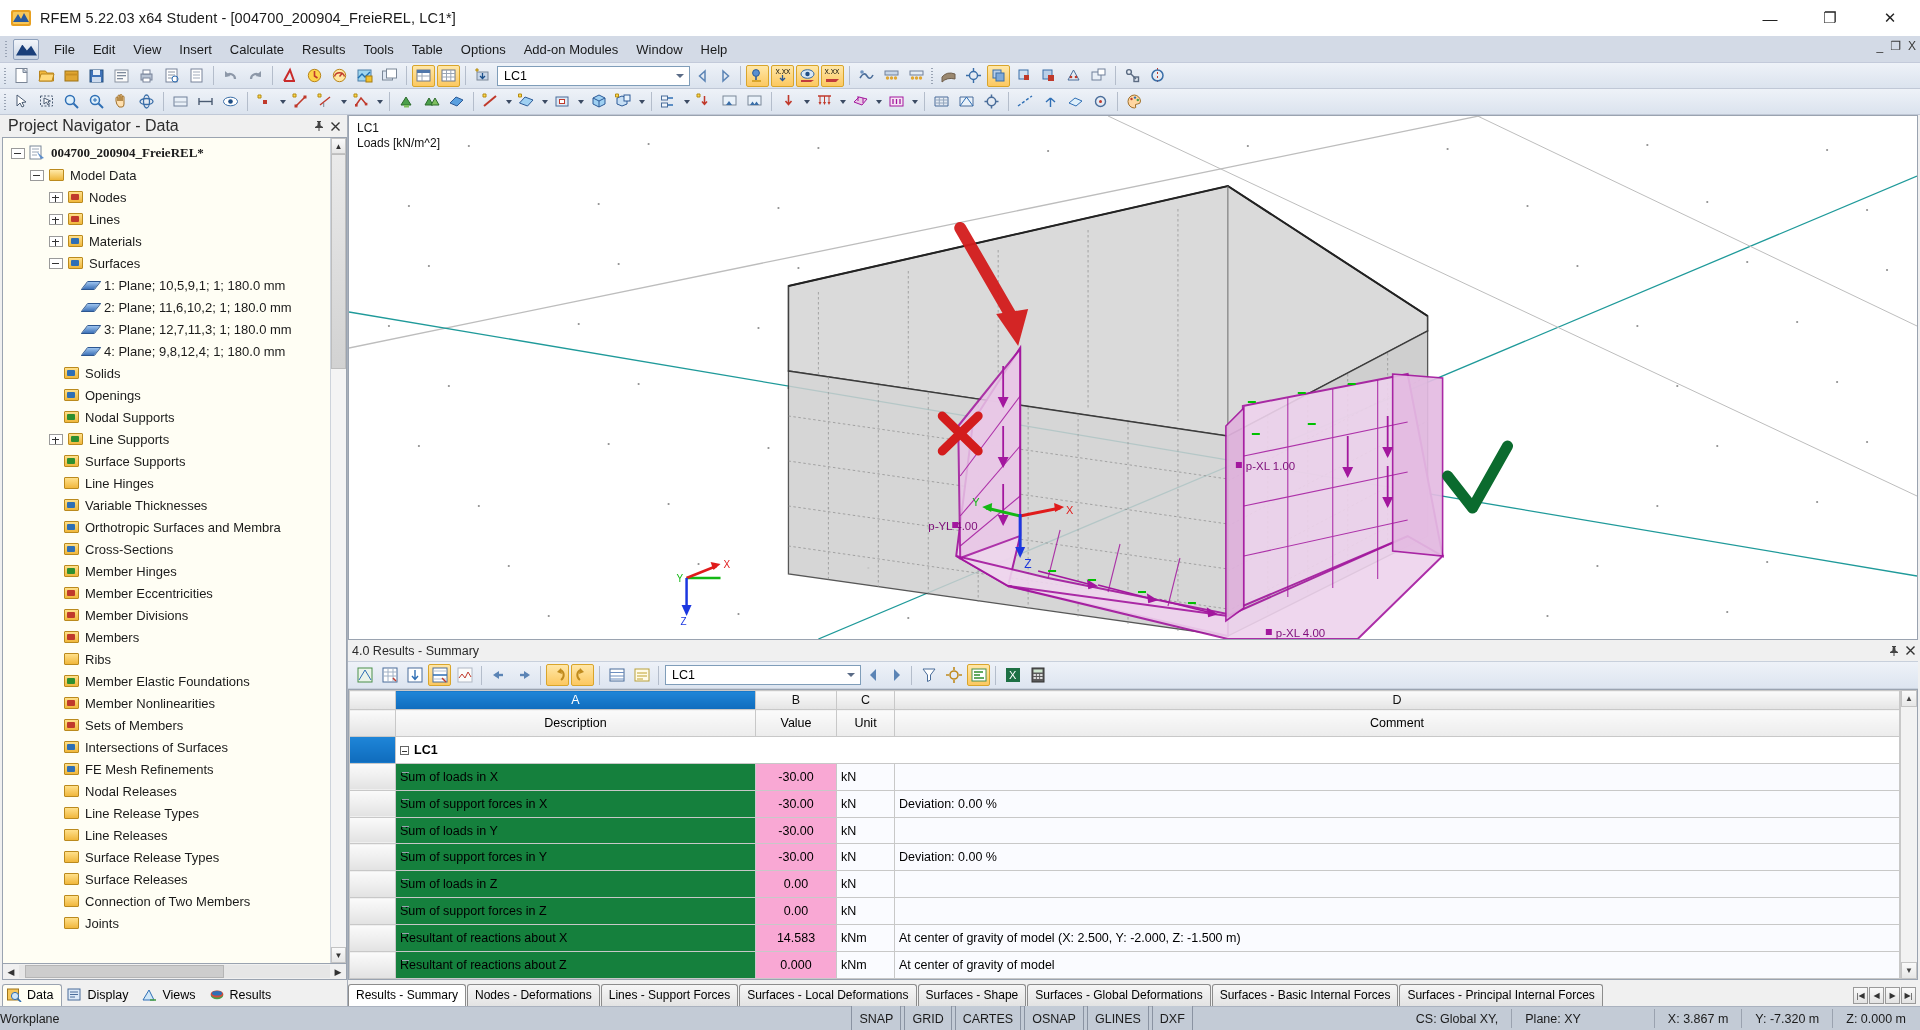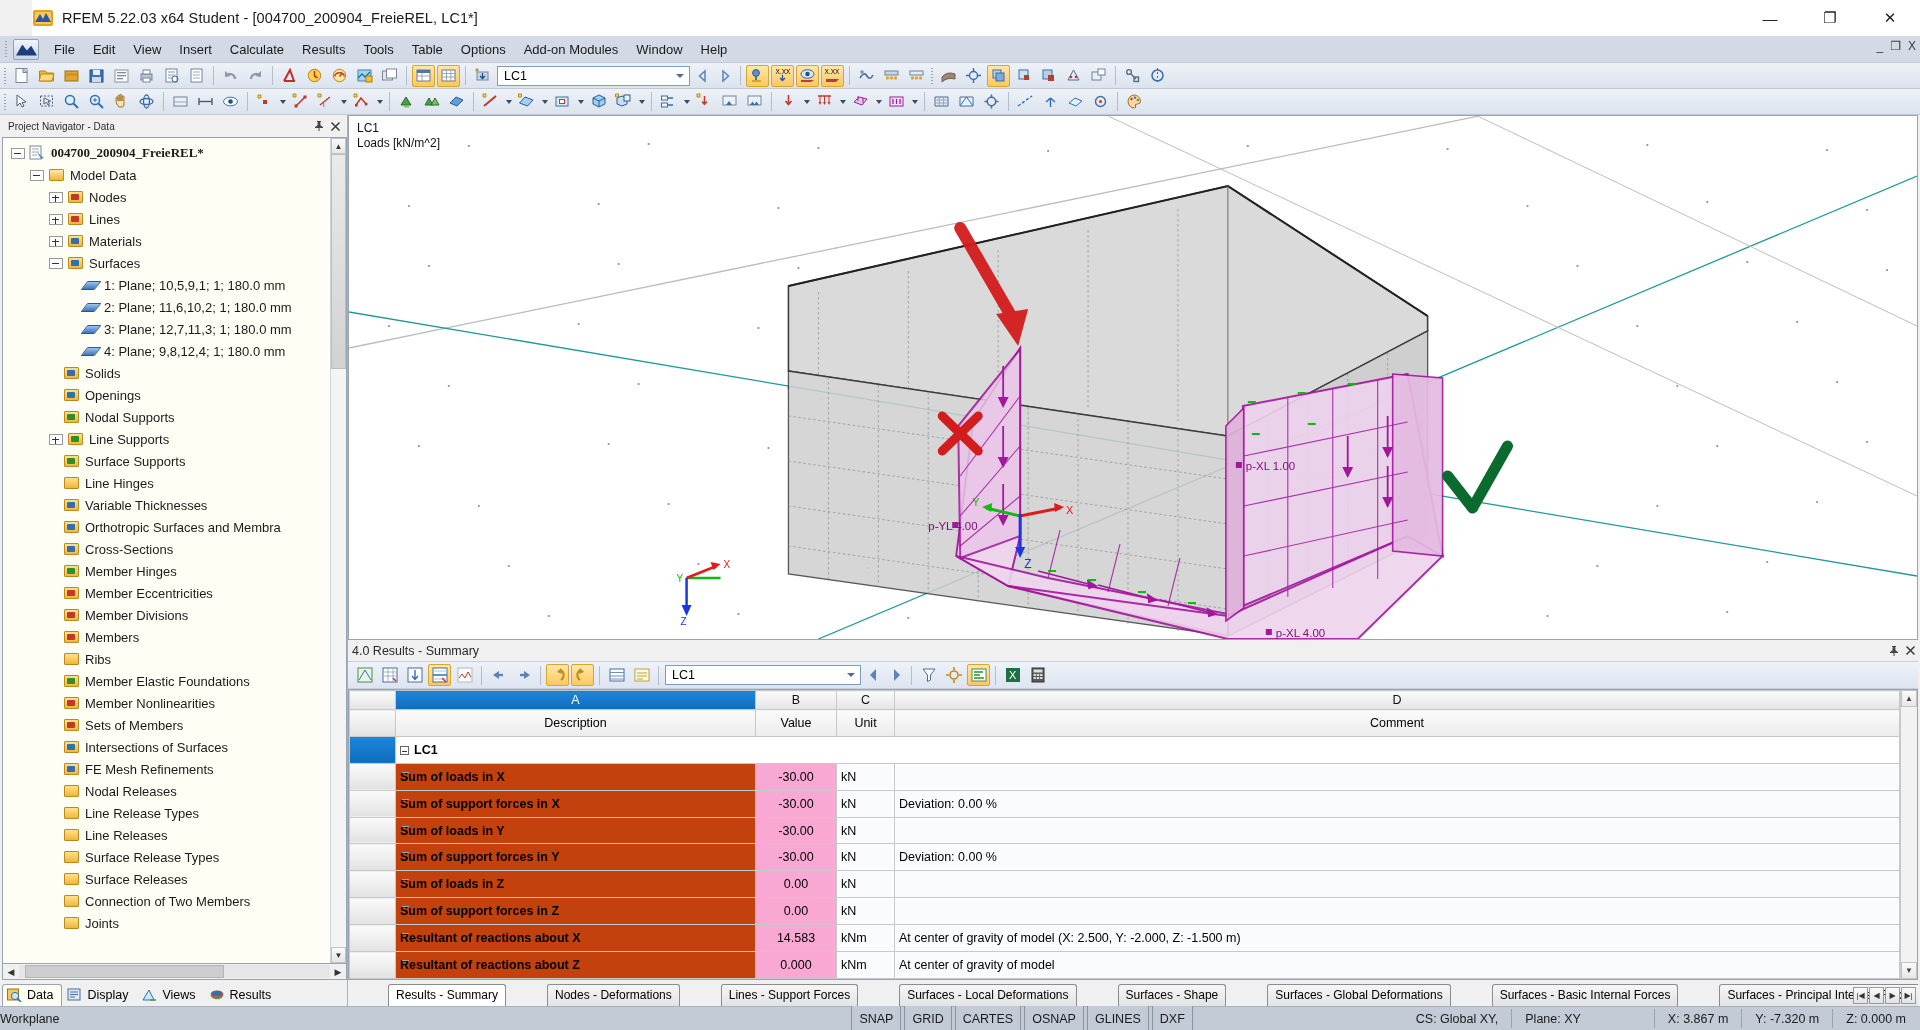--- a/index.html
+++ b/index.html
@@ -10,21 +10,21 @@
     font-family: "Liberation Sans", sans-serif;
     font-size: 12.5px;
     color: #000;
     background: #f0f0f0;
   }
   #app { position: relative; width: 1920px; height: 1030px; display: flex; flex-direction: column; }
 
   
   .titlebar {
     height: 36px; background: #ffffff; display: flex; align-items: center;
-    flex: 0 0 36px; position: relative; margin-left: 32px;
+    padding-left: 10px; flex: 0 0 36px; position: relative;
   }
   .title-logo {
     width: 22px; height: 22px; margin-right: 8px; position: relative; flex: 0 0 22px;
   }
   .title-text { font-size: 14.5px; color: #1a1a1a; letter-spacing: .1px; }
   .win-btns { position: absolute; right: 0; top: 0; height: 36px; display: flex; }
   .win-btn {
     width: 60px; height: 36px; display: flex; align-items: center; justify-content: center;
     font-size: 15px; color: #222; cursor: default;
   }
@@ -85,21 +85,21 @@
   .tb-combo .dd::after { content:""; border-left:4px solid transparent; border-right:4px solid transparent; border-top:4px solid #5a6b86; }
   .arrowbtn { width:22px; height:22px; display:flex; align-items:center;justify-content:center; flex:0 0 22px;}
 
   
   .body { display: flex; flex: 1 1 auto; min-height: 0; }
 
   
   .navigator { width: 348px; flex: 0 0 348px; display: flex; flex-direction: column; background: #f0f0f0;
                border-right: 1px solid #a9b0bb; }
   .nav-header { height: 22px; display: flex; align-items: center; padding: 0 4px 0 8px;
-                font-size: 10px; color: #2c2c2c; background: #f0f0f0; }
+                font-size: 16px; color: #2c2c2c; background: #f0f0f0; }
   .nav-header .ttl { flex: 1; }
   .nav-pin, .nav-close { width: 16px; height: 16px; display:flex;align-items:center;justify-content:center;
                          font-size: 12px; color: #333; }
   .tree {
     flex: 1 1 auto; background: #fffef4; border: 1px solid #9aa3b0; margin: 0 0 0 2px;
     overflow: hidden; position: relative; font-size: 13px;
   }
   .tree-scroll { position:absolute; inset:0; padding: 4px 0 0 0; overflow:hidden; }
   .trow { display: flex; align-items: center; height: 22px; padding-left: 4px; white-space: nowrap; cursor: default; }
   .tindent { flex: 0 0 auto; }
@@ -150,32 +150,32 @@
   .grid-wrap { flex:1 1 auto; min-height:0; display:flex; border:1px solid #9aa3b0; background:#fff; overflow:hidden;}
   table.grid { border-collapse: collapse; width: calc(100% - 17px); table-layout: fixed; font-size: 12.5px; }
   table.grid th, table.grid td { border: 1px solid #c8c8c8; padding: 0 4px; height: 19px; }
   .colhdr th { background: linear-gradient(#fbfbfb,#e4e4e4); text-align:center; font-weight: normal; color:#111; height:17px;}
   .colhdr th.selcol { background: linear-gradient(#1f86d8,#0f6cbd); color:#fff; }
   .colhdr th.rowhdr { background: linear-gradient(#fbfbfb,#e4e4e4); }
   .subhdr td { background: linear-gradient(#fbfbfb,#ececec); text-align:center; }
   tr.grouprow td { font-weight:bold; background:#fff; }
   tr.grouprow td.rn { background: linear-gradient(#1f86d8,#0f6cbd); }
   td.rn { width: 46px; background: linear-gradient(#fbfbfb,#e2e2e2); }
-  td.desc { padding-left: 18px; position:relative; background:#c2410c;font-weight:bold; }
+  td.desc { padding-left: 18px; position:relative; background:#15803d; }
   td.val { text-align: center; background:#f9a8d4; }
   td.unit { background:#fafbff; }
   td.cmt { background:#fafbff; }
   .gridscroll { width:17px; background:#f0f0f0; border-left:1px solid #c8c8c8; display:flex; flex-direction:column;}
   .gs-btn { height:17px; display:flex;align-items:center;justify-content:center;font-size:8px;color:#444;background:linear-gradient(#fafafa,#e7e7e7);border:1px solid #c4c4c4;}
   .gs-track { flex:1; background:#f2f2f2; }
 
   .res-tabs { height: 26px; display:flex; align-items:flex-end; background:#f0f0f0; overflow:hidden; position:relative;}
   .rtab { font-size: 12px; padding: 3px 7px 4px; border:1px solid #8c8c8c; border-bottom:none;
           background: linear-gradient(#f6f6f6,#e3e3e3); margin-right:1px; border-radius:3px 3px 0 0;
-          white-space:nowrap; cursor:default;margin-left:40px; }
+          white-space:nowrap; cursor:default; }
   .rtab.sel { background:#fff; font-weight:normal; }
   .res-tabnav { position:absolute; right:2px; bottom:2px; display:flex; gap:1px;}
   .res-tabnav div { width:15px; height:17px; border:1px solid #9a9a9a; background:linear-gradient(#fafafa,#e3e3e3);
                     display:flex;align-items:center;justify-content:center;font-size:8px;color:#333;}
 
   
   .statusbar { height: 24px; flex: 0 0 24px; background: #c3cbd6; display:flex; align-items:center;
                font-size: 12.5px; color:#1b1b1b; border-top:1px solid #aab2bf;}
   .sb-left { flex: 1; }
   .sb-cell { border:1px solid #8a93a2; background:#c3cbd6; padding: 1px 7px; margin-right:3px; height:37px;

